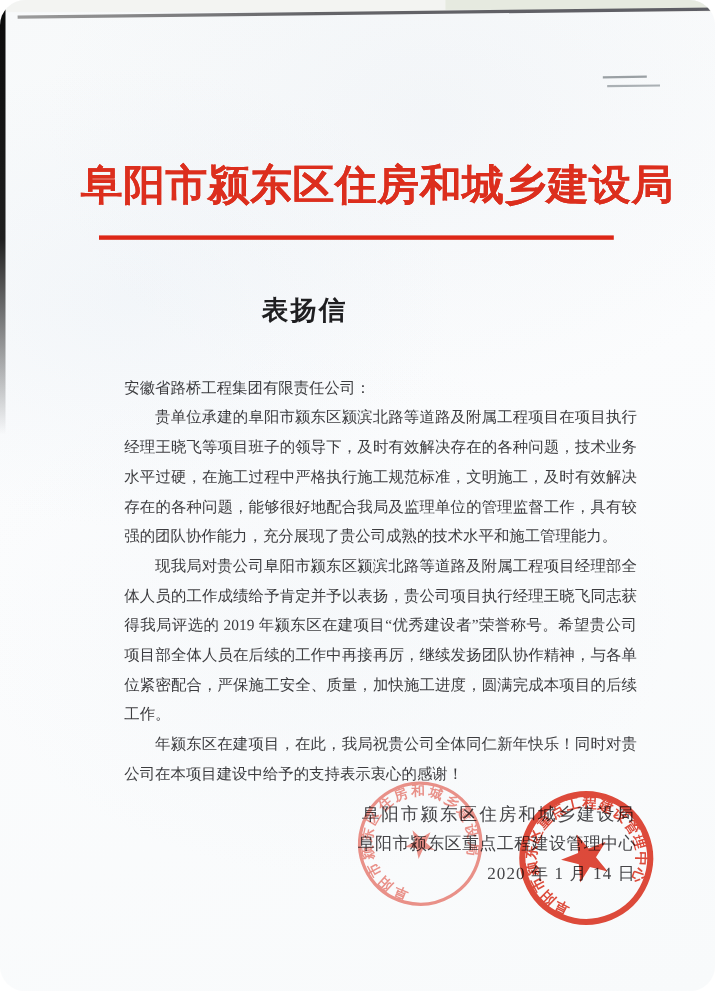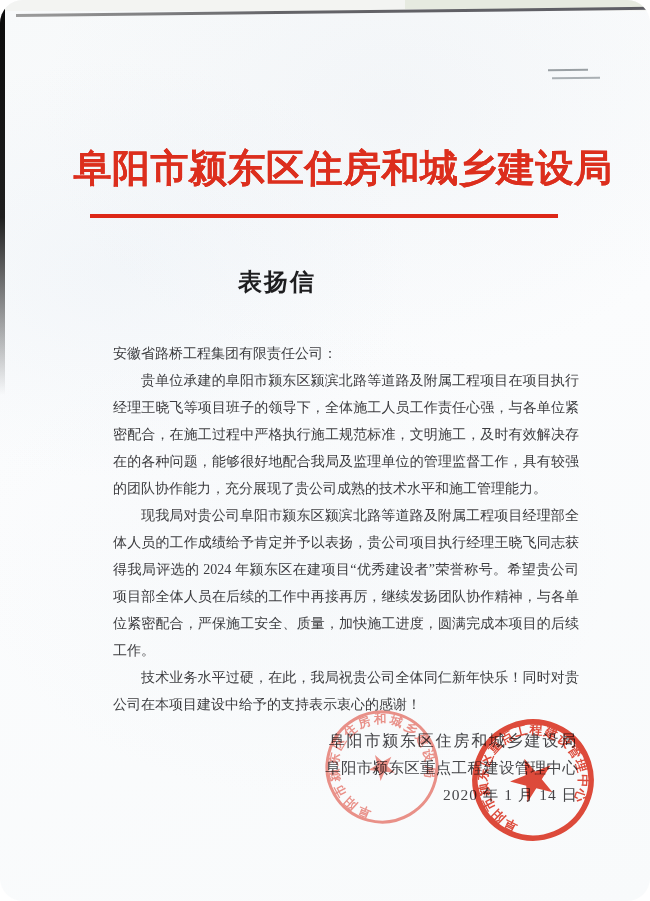--- a/index.html
+++ b/index.html
@@ -64,23 +64,23 @@
   <div class="dash-a"></div>
   <div class="dash-b"></div>
 
   <div class="agency-title">阜阳市颍东区住房和城乡建设局</div>
   <div class="red-rule"></div>
 
   <div class="letter-title">表扬信</div>
 
   <div class="letter-body">
     <p class="salutation">安徽省路桥工程集团有限责任公司：</p>
-    <p class="indent">贵单位承建的阜阳市颍东区颍滨北路等道路及附属工程项目在项目执行经理王晓飞等项目班子的领导下，全体施工人员工作责任心强，与各单位紧密配合，在施工过程中严格执行施工规范标准，文明施工，及时有效解决存在的各种问题，能够很好地配合我局及监理单位的管理监督工作，具有较强的团队协作能力，充分展现了贵公司成熟的技术水平和施工管理能力。</p>
-    <p class="indent">现我局对贵公司阜阳市颍东区颍滨北路等道路及附属工程项目经理部全体人员的工作成绩给予肯定并予以表扬，贵公司项目执行经理王晓飞同志获得我局评选的 2024 年颍东区在建项目“优秀建设者”荣誉称号。希望贵公司项目部全体人员在后续的工作中再接再厉，继续发扬团队协作精神，与各单位紧密配合，严保施工安全、质量，加快施工进度，圆满完成本项目的后续工作。</p>
-    <p class="indent">技术业务水平过硬，在此，我局祝贵公司全体同仁新年快乐！同时对贵公司在本项目建设中给予的支持表示衷心的感谢！</p>
+    <p class="indent">贵单位承建的阜阳市颍东区颍滨北路等道路及附属工程项目在项目执行经理王晓飞等项目班子的领导下，及时有效解决存在的各种问题，技术业务水平过硬，在施工过程中严格执行施工规范标准，文明施工，及时有效解决存在的各种问题，能够很好地配合我局及监理单位的管理监督工作，具有较强的团队协作能力，充分展现了贵公司成熟的技术水平和施工管理能力。</p>
+    <p class="indent">现我局对贵公司阜阳市颍东区颍滨北路等道路及附属工程项目经理部全体人员的工作成绩给予肯定并予以表扬，贵公司项目执行经理王晓飞同志获得我局评选的 2019 年颍东区在建项目“优秀建设者”荣誉称号。希望贵公司项目部全体人员在后续的工作中再接再厉，继续发扬团队协作精神，与各单位紧密配合，严保施工安全、质量，加快施工进度，圆满完成本项目的后续工作。</p>
+    <p class="indent">年颍东区在建项目，在此，我局祝贵公司全体同仁新年快乐！同时对贵公司在本项目建设中给予的支持表示衷心的感谢！</p>
   </div>
 
   <div class="signature">
     <div class="sig-line1">阜阳市颍东区住房和城乡建设局</div>
     <div class="sig-line2">阜阳市颍东区重点工程建设管理中心</div>
     <div class="sig-date">2020 年 1 月 14 日</div>
   </div>
 
   <svg class="seal seal-left" width="130" height="130" viewBox="0 0 130 130">
     <defs>

